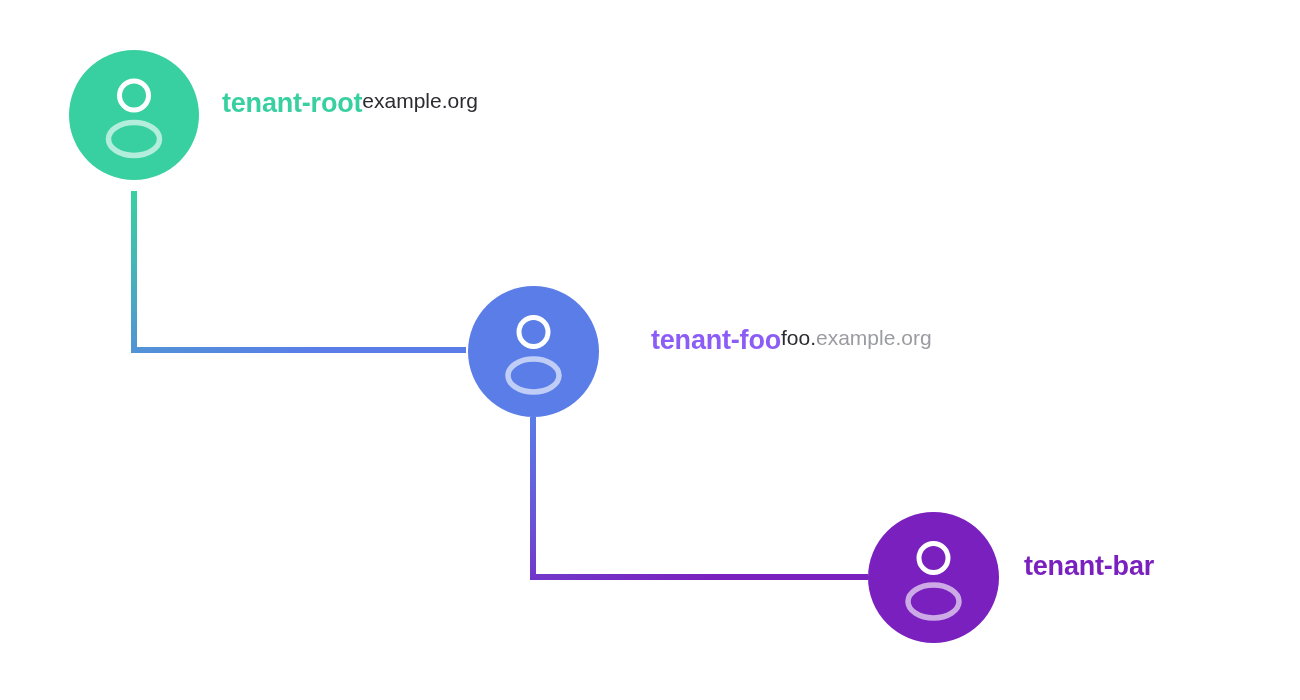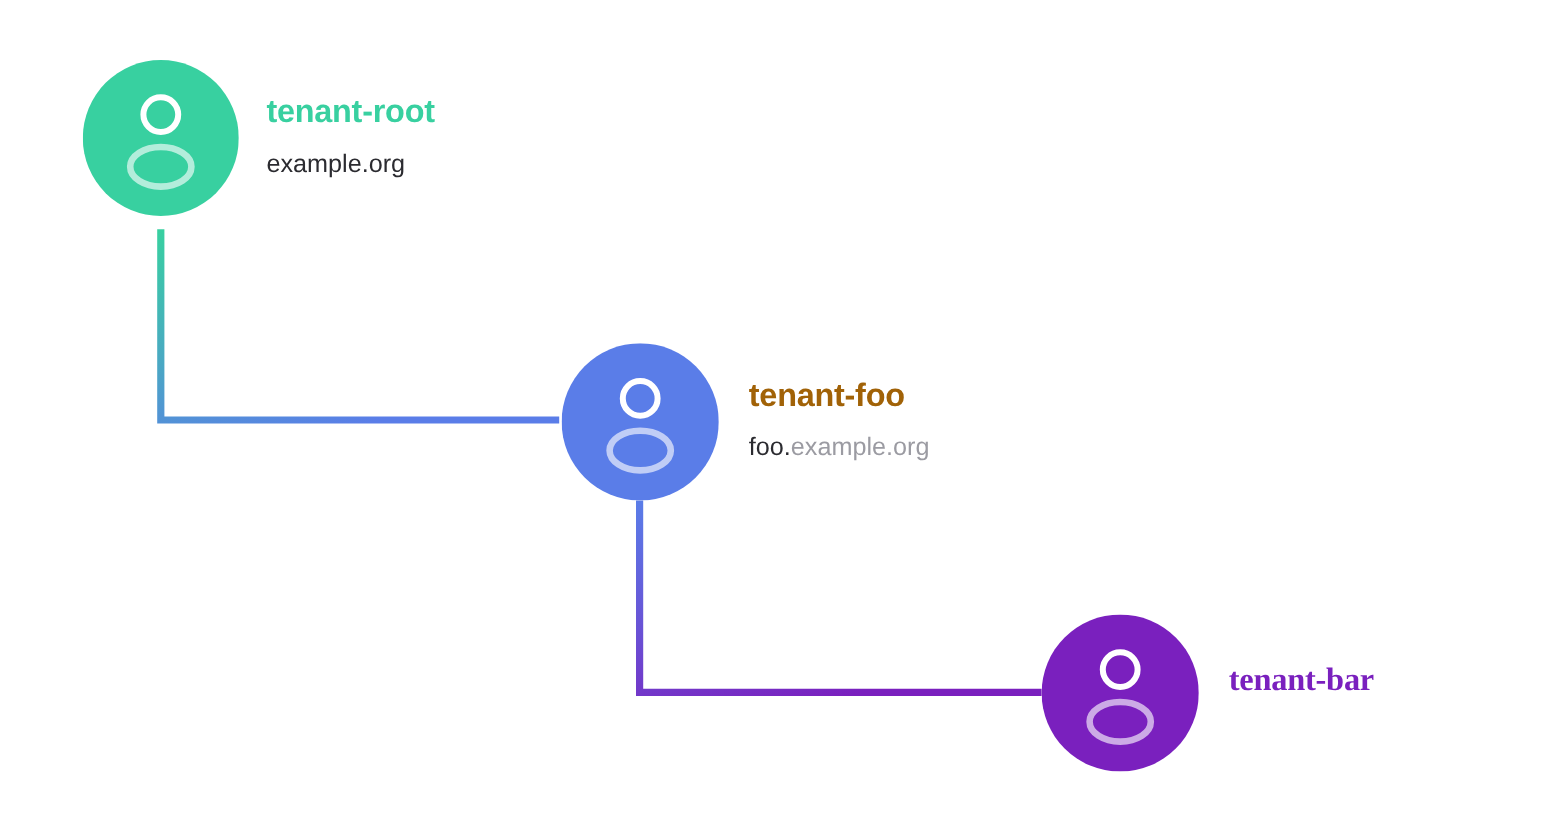--- a/index.html
+++ b/index.html
@@ -36,21 +36,21 @@
   .node-avatar {
     position: relative;
     flex: 0 0 auto;
     border-radius: 50%;
   }
   .node-avatar svg {
     display: block;
   }
   .node-text {
     display: flex;
-    flex-direction: column;
+    flex-direction: row;
     justify-content: center;
   }
   .node-title {
     font-weight: bold;
     letter-spacing: -0.2px;
     line-height: 1.0;
     white-space: nowrap;
   }
   .node-domain {
     line-height: 1.0;
@@ -74,21 +74,21 @@
   
   #node-foo { left: 468px; top: 286px; }
   #node-foo .node-avatar { width: 131px; height: 131px; }
   #node-foo .node-text { margin-left: 25px; margin-top: -4px; }
   #node-foo .node-title { font-size: 27px; margin-bottom: 19px; }
   #node-foo .node-domain { font-size: 21px; }
 
   
   #node-bar { left: 868px; top: 512px; }
   #node-bar .node-avatar { width: 131px; height: 131px; }
-  #node-bar .node-text { margin-left: 25px; margin-top: -4px; font-family: Liberation Serif, serif; }
+  #node-bar .node-text { margin-left: 25px; margin-top: -4px; }
   #node-bar .node-title { font-size: 27px; margin-bottom: 19px; }
   #node-bar .node-domain { font-size: 21px; }
 </style>
 </head>
 <body>
 
 <div id="diagram">
 
   <svg id="connector-layer" width="1300" height="700" viewBox="0 0 1300 700" xmlns="http://www.w3.org/2000/svg">
     <defs>
@@ -125,21 +125,21 @@
 
   <div class="node" id="node-foo">
     <div class="node-avatar">
       <svg width="131" height="131" viewBox="0 0 131 131" xmlns="http://www.w3.org/2000/svg">
         <circle cx="65.5" cy="65.5" r="65.5" fill="#5a7de8"></circle>
         <circle cx="65.5" cy="46" r="14.5" fill="none" stroke="#ffffff" stroke-width="5"></circle>
         <ellipse cx="65.5" cy="89.5" rx="25.5" ry="16.5" fill="none" stroke="#ffffff" stroke-opacity="0.62" stroke-width="5.5"></ellipse>
       </svg>
     </div>
     <div class="node-text">
-      <div class="node-title" style="color:#a16207;">tenant-foo</div>
+      <div class="node-title" style="color:#8b5cf6;margin-left:27px;">tenant-foo</div>
       <div class="node-domain"><span class="domain-sub">foo.</span><span class="domain-base">example.org</span></div>
     </div>
   </div>
 
   <div class="node" id="node-bar">
     <div class="node-avatar">
       <svg width="131" height="131" viewBox="0 0 131 131" xmlns="http://www.w3.org/2000/svg">
         <circle cx="65.5" cy="65.5" r="65.5" fill="#7a20be"></circle>
         <circle cx="65.5" cy="46" r="14.5" fill="none" stroke="#ffffff" stroke-width="5"></circle>
         <ellipse cx="65.5" cy="89.5" rx="25.5" ry="16.5" fill="none" stroke="#ffffff" stroke-opacity="0.62" stroke-width="5.5"></ellipse>

